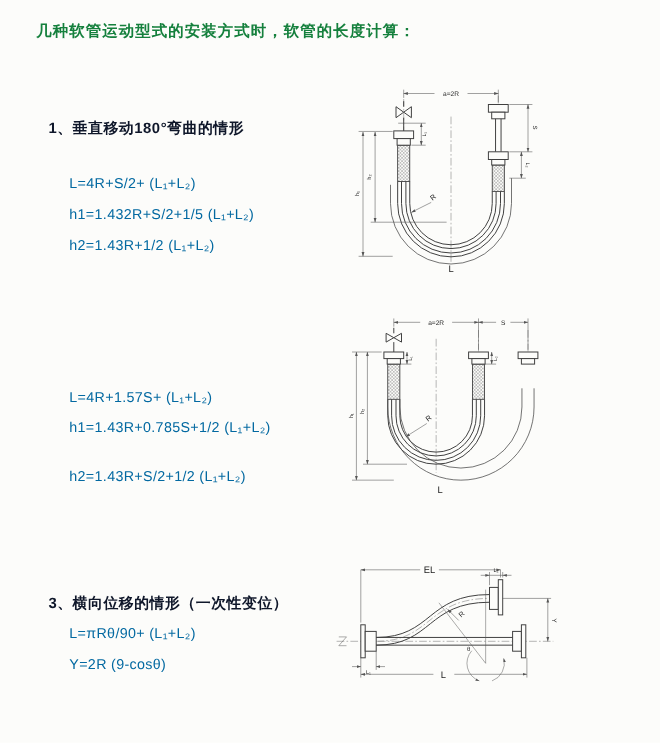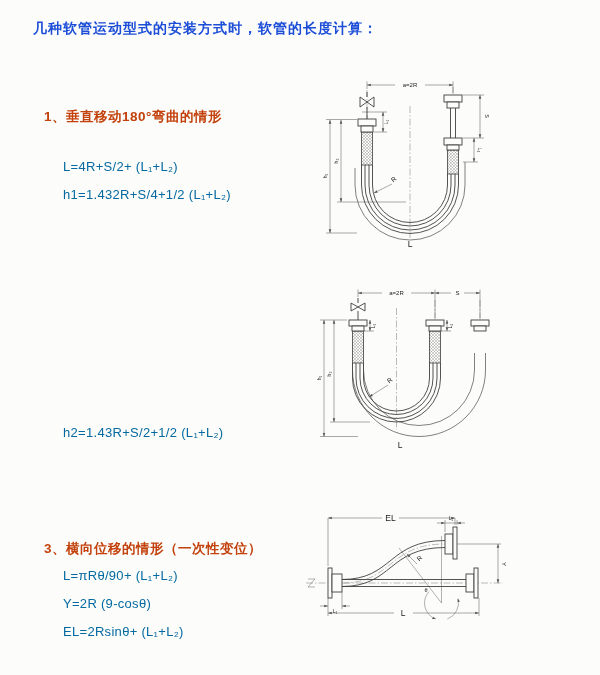--- a/index.html
+++ b/index.html
@@ -6,26 +6,26 @@
   .page{
     position:relative;
     width:600px;height:675px;
     background:#fcfcfa;
     font-family:"Liberation Sans","DejaVu Sans",sans-serif;
     color:#1a1a1a;
     overflow:hidden;
   }
   .title{
     position:absolute;left:33px;top:20px;
-    font-size:14px;font-weight:bold;letter-spacing:1px;color:#1d4ed8;
+    font-size:14px;font-weight:bold;letter-spacing:1px;color:#15803d;
     white-space:nowrap;
   }
   .sec-heading{
     position:absolute;left:44px;
-    font-size:13.5px;font-weight:bold;letter-spacing:0.5px;color:#c2410c;
+    font-size:13.5px;font-weight:bold;letter-spacing:0.5px;color:#0f172a;
     white-space:nowrap;
   }
   .formula{
     position:absolute;left:63px;
     font-size:13px;letter-spacing:0.3px;color:#0369a1;
     white-space:nowrap;
     margin-top:24px;
   }
   .diag{position:absolute;}
   svg{display:block;}
@@ -42,28 +42,30 @@
 </style>
 </head>
 <body>
 
 <div class="page">
 
   <div class="title">几种软管运动型式的安装方式时，软管的长度计算：</div>
 
   <div class="sec-heading" style="top:108px">1、垂直移动180°弯曲的情形</div>
   <div class="formula" style="top:135px">L=4R+S/2+ (L₁+L₂)</div>
-  <div class="formula" style="top:163px">h1=1.432R+S/4+1/2 (L₁+L₂)</div>
-
+  <div class="formula" style="top:163px">h1=1.432R+S/2+1/5 (L₁+L₂)</div>
+  <div class="formula" style="top:191px">h2=1.43R+1/2 (L₁+L₂)</div>
+
+  <div class="formula" style="top:329px">L=4R+1.57S+ (L₁+L₂)</div>
+  <div class="formula" style="top:357px">h1=1.43R+0.785S+1/2 (L₁+L₂)</div>
   <div class="formula" style="top:401px">h2=1.43R+S/2+1/2 (L₁+L₂)</div>
 
   <div class="sec-heading" style="top:540px">3、横向位移的情形（一次性变位）</div>
   <div class="formula" style="top:544px">L=πRθ/90+ (L₁+L₂)</div>
   <div class="formula" style="top:572px">Y=2R (9-cosθ)</div>
-  <div class="formula" style="top:600px">EL=2Rsinθ+ (L₁+L₂)</div>
 
   <div class="diag" style="left:310px;top:70px">
     <svg width="270" height="190" viewBox="0 0 270 190">
       <defs>
         <marker id="ar1" viewBox="0 0 10 10" refX="9.5" refY="5" markerWidth="8" markerHeight="8" orient="auto-start-reverse">
           <path d="M0,1.8 L10,5 L0,8.2 Z" fill="#555"></path>
         </marker>
         <pattern id="br1" width="3" height="3" patternUnits="userSpaceOnUse">
           <path d="M0,0 L3,3 M3,0 L0,3" stroke="#777" stroke-width="0.35"></path>
         </pattern>

